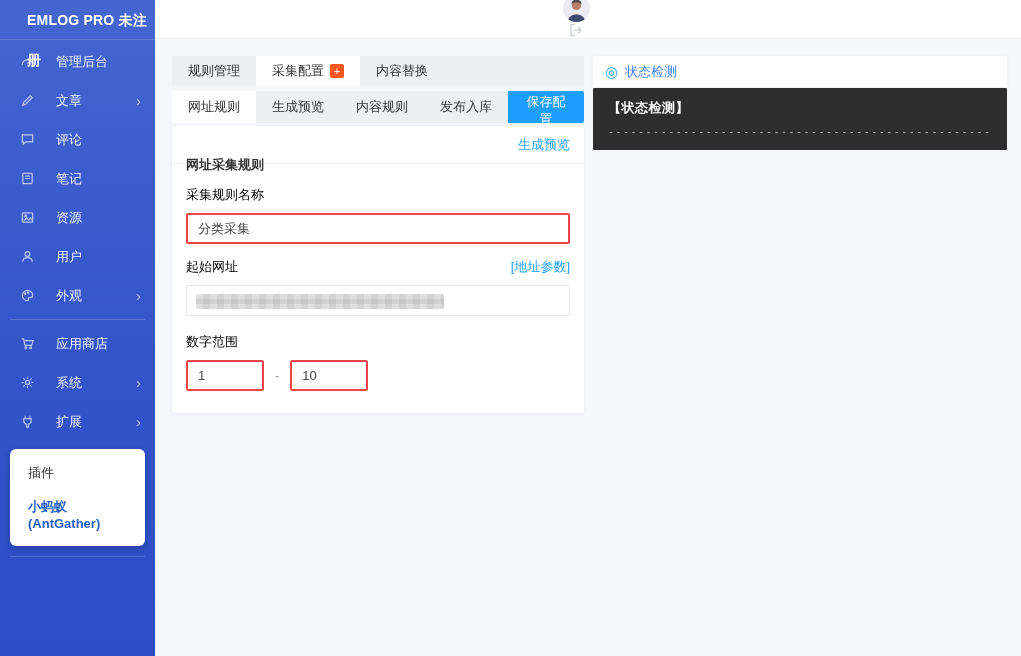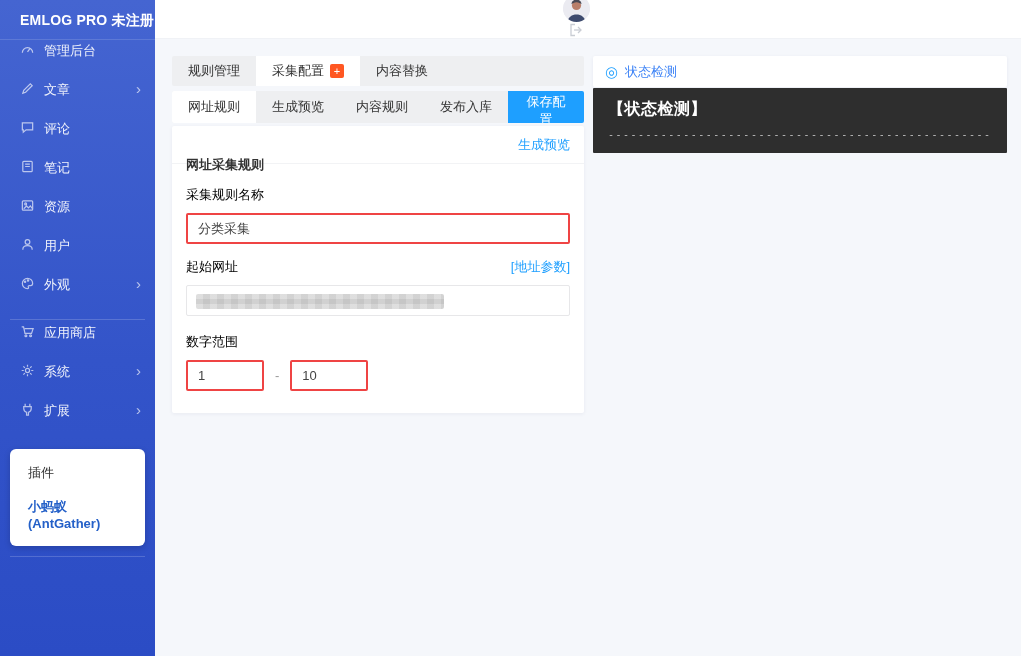--- a/index.html
+++ b/index.html
@@ -2,25 +2,25 @@
 <html><head>
 <meta charset="utf-8">
 <style>
   * { margin:0; padding:0; box-sizing:border-box; }
   html,body { width:1021px; height:656px; font-family:"Liberation Sans","DejaVu Sans",sans-serif; }
   .stage { position:relative; width:1021px; height:656px; background:#f5f7fb; overflow:hidden; }
 
   
   .sidebar { position:absolute; left:0; top:0; width:155px; height:656px;
              background:linear-gradient(180deg,#4565d1 0%,#3354c9 55%,#2b4cc5 100%); z-index:3; }
-  .sb-title { height:40px; line-height:40px; padding-left:20px; color:#fff; font-weight:bold;
+  .sb-title { height:40px; line-height:40px; padding-left:27px; color:#fff; font-weight:bold;
               font-size:14px; border-bottom:1px solid rgba(255,255,255,.14); letter-spacing:.2px; }
   .sb-menu { padding-top:2px; }
-  .sb-item { height:39px; display:flex; align-items:flex-start; padding:0 14px 0 20px;
-             color:rgba(255,255,255,.92); font-size:13px; cursor:pointer; }
+  .sb-item { height:39px; display:flex; align-items:center; padding:0 14px 0 20px;
+             color:rgba(255,255,255,.92); font-size:13px; cursor:pointer;gap:12px; }
   .sb-item .ic { width:15px; height:15px; margin-right:9px; opacity:.65; flex:0 0 auto; }
   .sb-item .ic svg { width:15px; height:15px; display:block; }
   .sb-chev { margin-left:auto; color:rgba(255,255,255,.65); font-size:15px; line-height:1; }
   .sb-divider { height:1px; background:rgba(255,255,255,.18); margin:4px 10px; }
   .sb-submenu { margin:8px 10px 10px 10px; background:#fff; border-radius:6px; padding:7px 0;
                 box-shadow:0 2px 6px rgba(0,0,0,.18); }
   .sb-sub-item { padding:8px 10px 8px 18px; font-size:13px; color:#333; cursor:pointer; }
   .sb-sub-item.active { color:#2460c8; font-weight:bold; }
 
   
@@ -70,21 +70,21 @@
   .range-row { display:flex; align-items:center; margin-top:2px; }
   .f-input.small { width:78px; }
   .range-sep { margin:0 11px; color:#999; font-size:13px; }
 
   
   .st-head { height:31px; background:#fff; display:flex; align-items:center; padding:0 12px;
              box-shadow:0 1px 4px rgba(30,40,80,.06); border-radius:2px; }
   .st-icon { color:#1e9fff; font-size:15px; margin-right:7px; line-height:1; }
   .st-title { font-size:13px; color:#3b82f6; }
   .console { margin-top:1px; background:#2e2e2e; padding:11px 15px 13px 15px; border-radius:1px; }
-  .console-title { color:#fff; font-size:16px; font-weight:bold; letter-spacing:.5px; }
+  .console-title { color:#fff; font-size:13px; font-weight:bold; letter-spacing:.5px; }
   .console-line { margin-top:9px; color:#c2c2c2; font-family:"DejaVu Sans Mono","Liberation Mono",monospace;
                   font-size:10px; letter-spacing:1.5px; white-space:nowrap; overflow:hidden; }
 </style>
 </head>
 <body>
 
 <div class="stage">
 
   <div class="sidebar">
     <div class="sb-title">EMLOG PRO 未注册</div>

